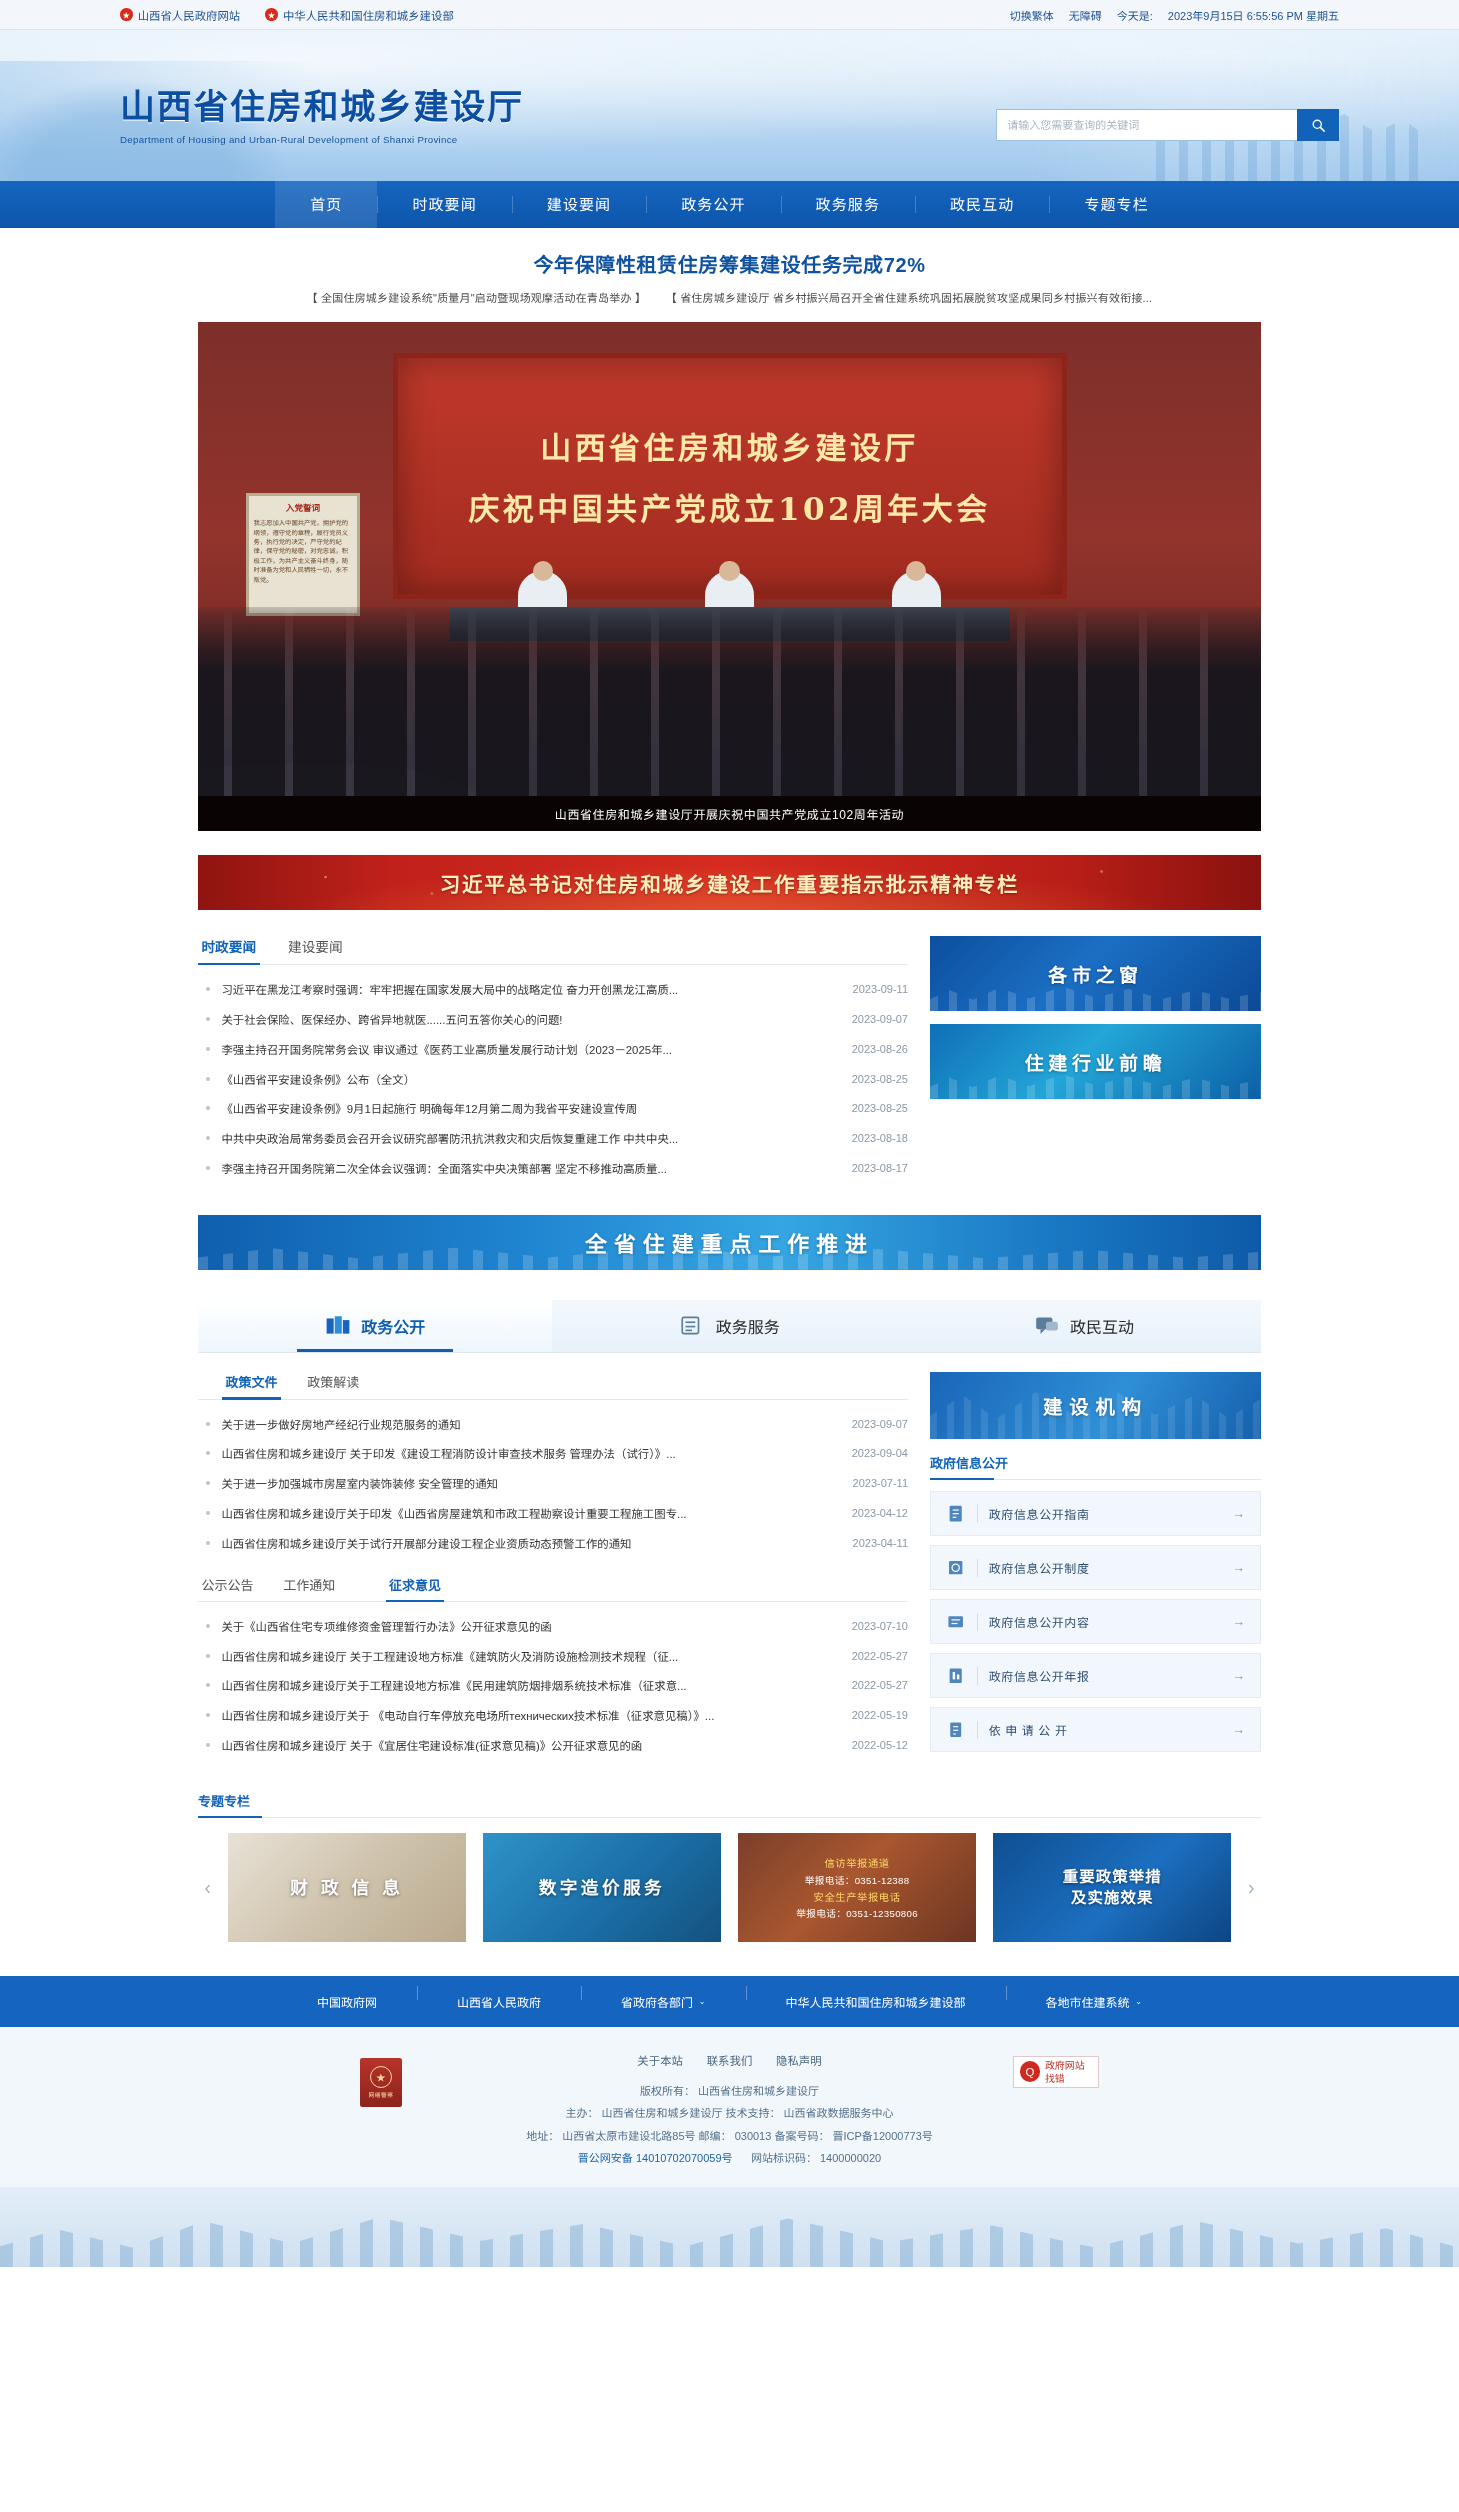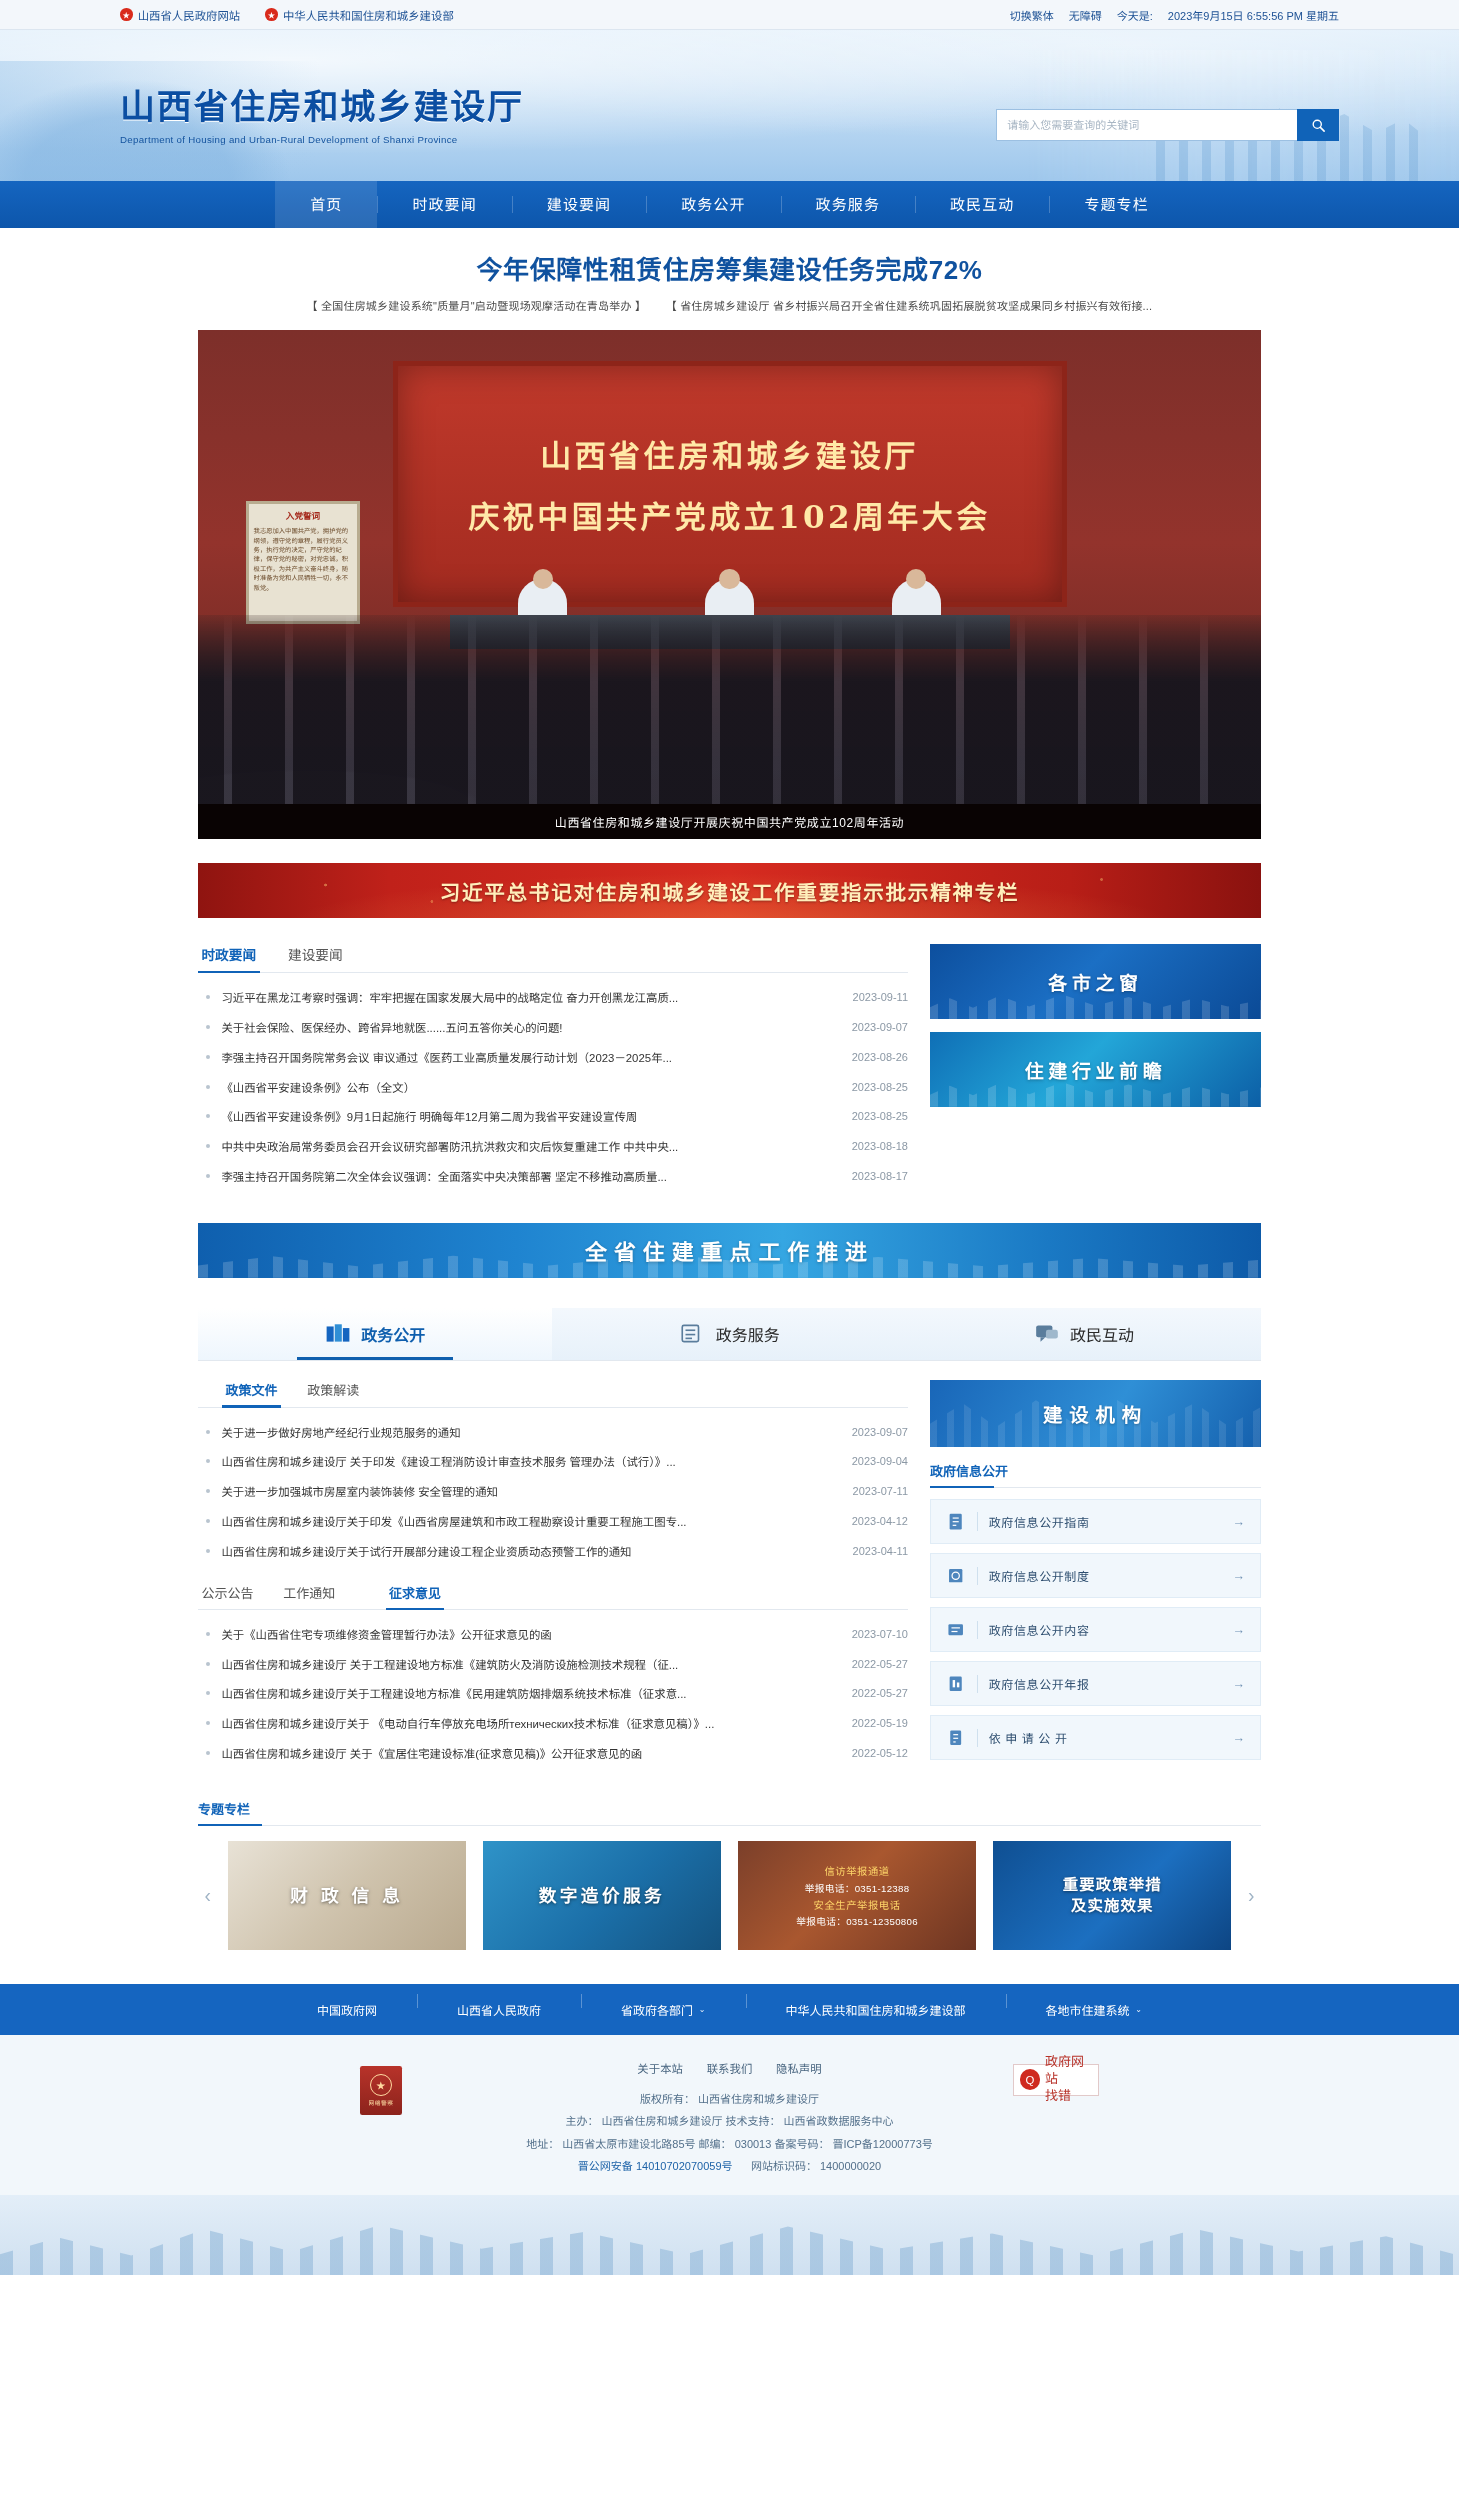--- a/index.html
+++ b/index.html
@@ -119,21 +119,21 @@
   .nav-item + .nav-item::before {
     content: ""; position: absolute; left: 0; top: 15px; height: 17px; width: 0.6px;
     background: rgba(255,255,255,.22);
   }
 
   
   .headline {
     text-align: center; padding: 20.6px 0 4.6px;
   }
   .headline-title {
-    font-size: 26px; font-weight: 700; color: #10529f; letter-spacing: 0.6px;
+    font-size: 20px; font-weight: 700; color: #10529f; letter-spacing: 0.6px;
   }
   .headline-sub {
     margin-top: 11.4px; font-size: 11px; color: #4a4a4a; letter-spacing: 0.2px;
   }
 
   
   .hero {
     width: 1063px; margin: 12.6px auto 0; position: relative;
     background: #2a1010;
   }
@@ -435,21 +435,21 @@
   }
   .gov-check {
     position: absolute; right: 240px; top: 3.4px; width: 86px; height: 32px;
     background: #fff; border: 0.6px solid #e2c9c9; display: flex; align-items: center; gap: 4.6px;
     padding: 0 5.7px;
   }
   .gov-check-circle {
     width: 20.6px; height: 20.6px; border-radius: 50%; background: #cf2a1f; color: #fff;
     display: flex; align-items: center; justify-content: center; font-size: 11.4px; flex: 0 0 auto;
   }
-  .gov-check-text { font-size: 13px; color: #b8332a; line-height: 1.3; }
+  .gov-check-text { font-size: 10px; color: #b8332a; line-height: 1.3; }
   .footer-skyline {
     margin-top: 17px; height: 80px; position: relative;
     background: linear-gradient(180deg, #e3eef8 0%, #cfe0f0 100%);
   }
   .footer-skyline::before {
     content: ""; position: absolute; left: 0; right: 0; bottom: 0; height: 69px;
     background: repeating-linear-gradient(90deg, rgba(140,180,215,.55) 0 12.6px, rgba(140,180,215,0) 12.6px 30px);
     clip-path: polygon(0 70%, 4% 46%, 9% 72%, 14% 34%, 20% 66%, 26% 28%, 33% 62%, 40% 38%, 47% 70%, 54% 30%, 61% 64%, 68% 40%, 75% 72%, 82% 34%, 89% 66%, 95% 44%, 100% 72%, 100% 100%, 0 100%);
   }
 </style>

